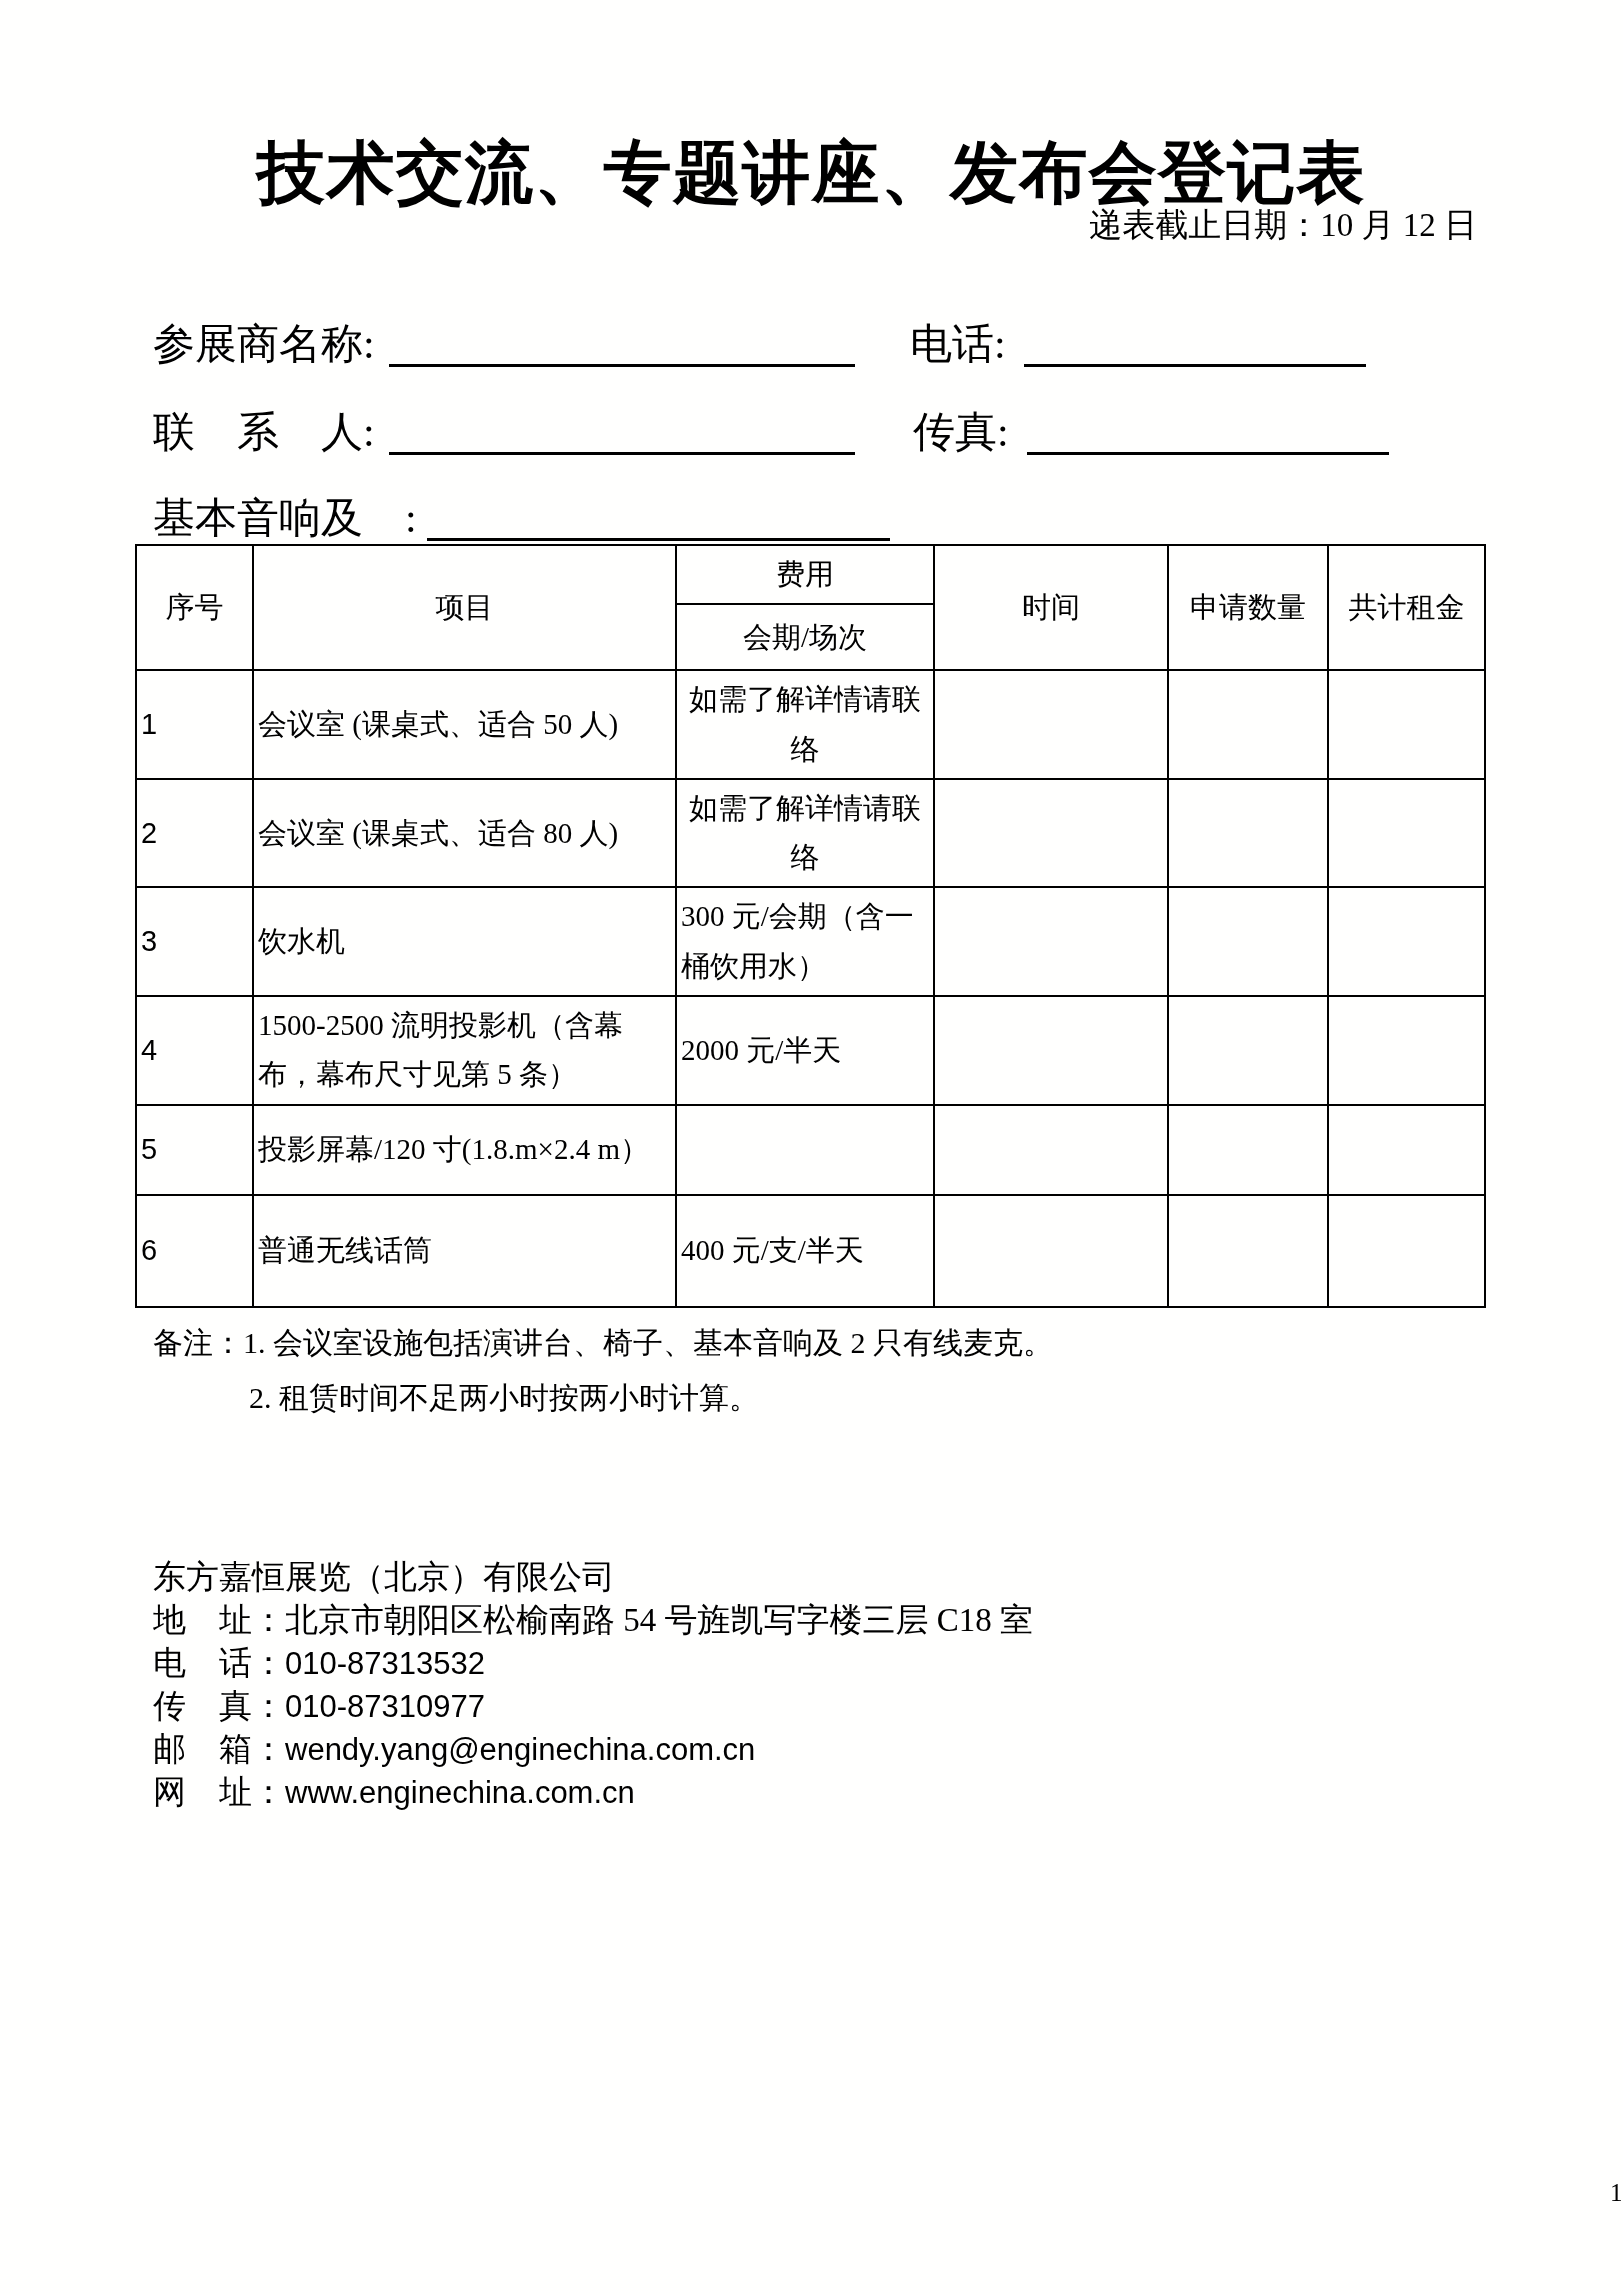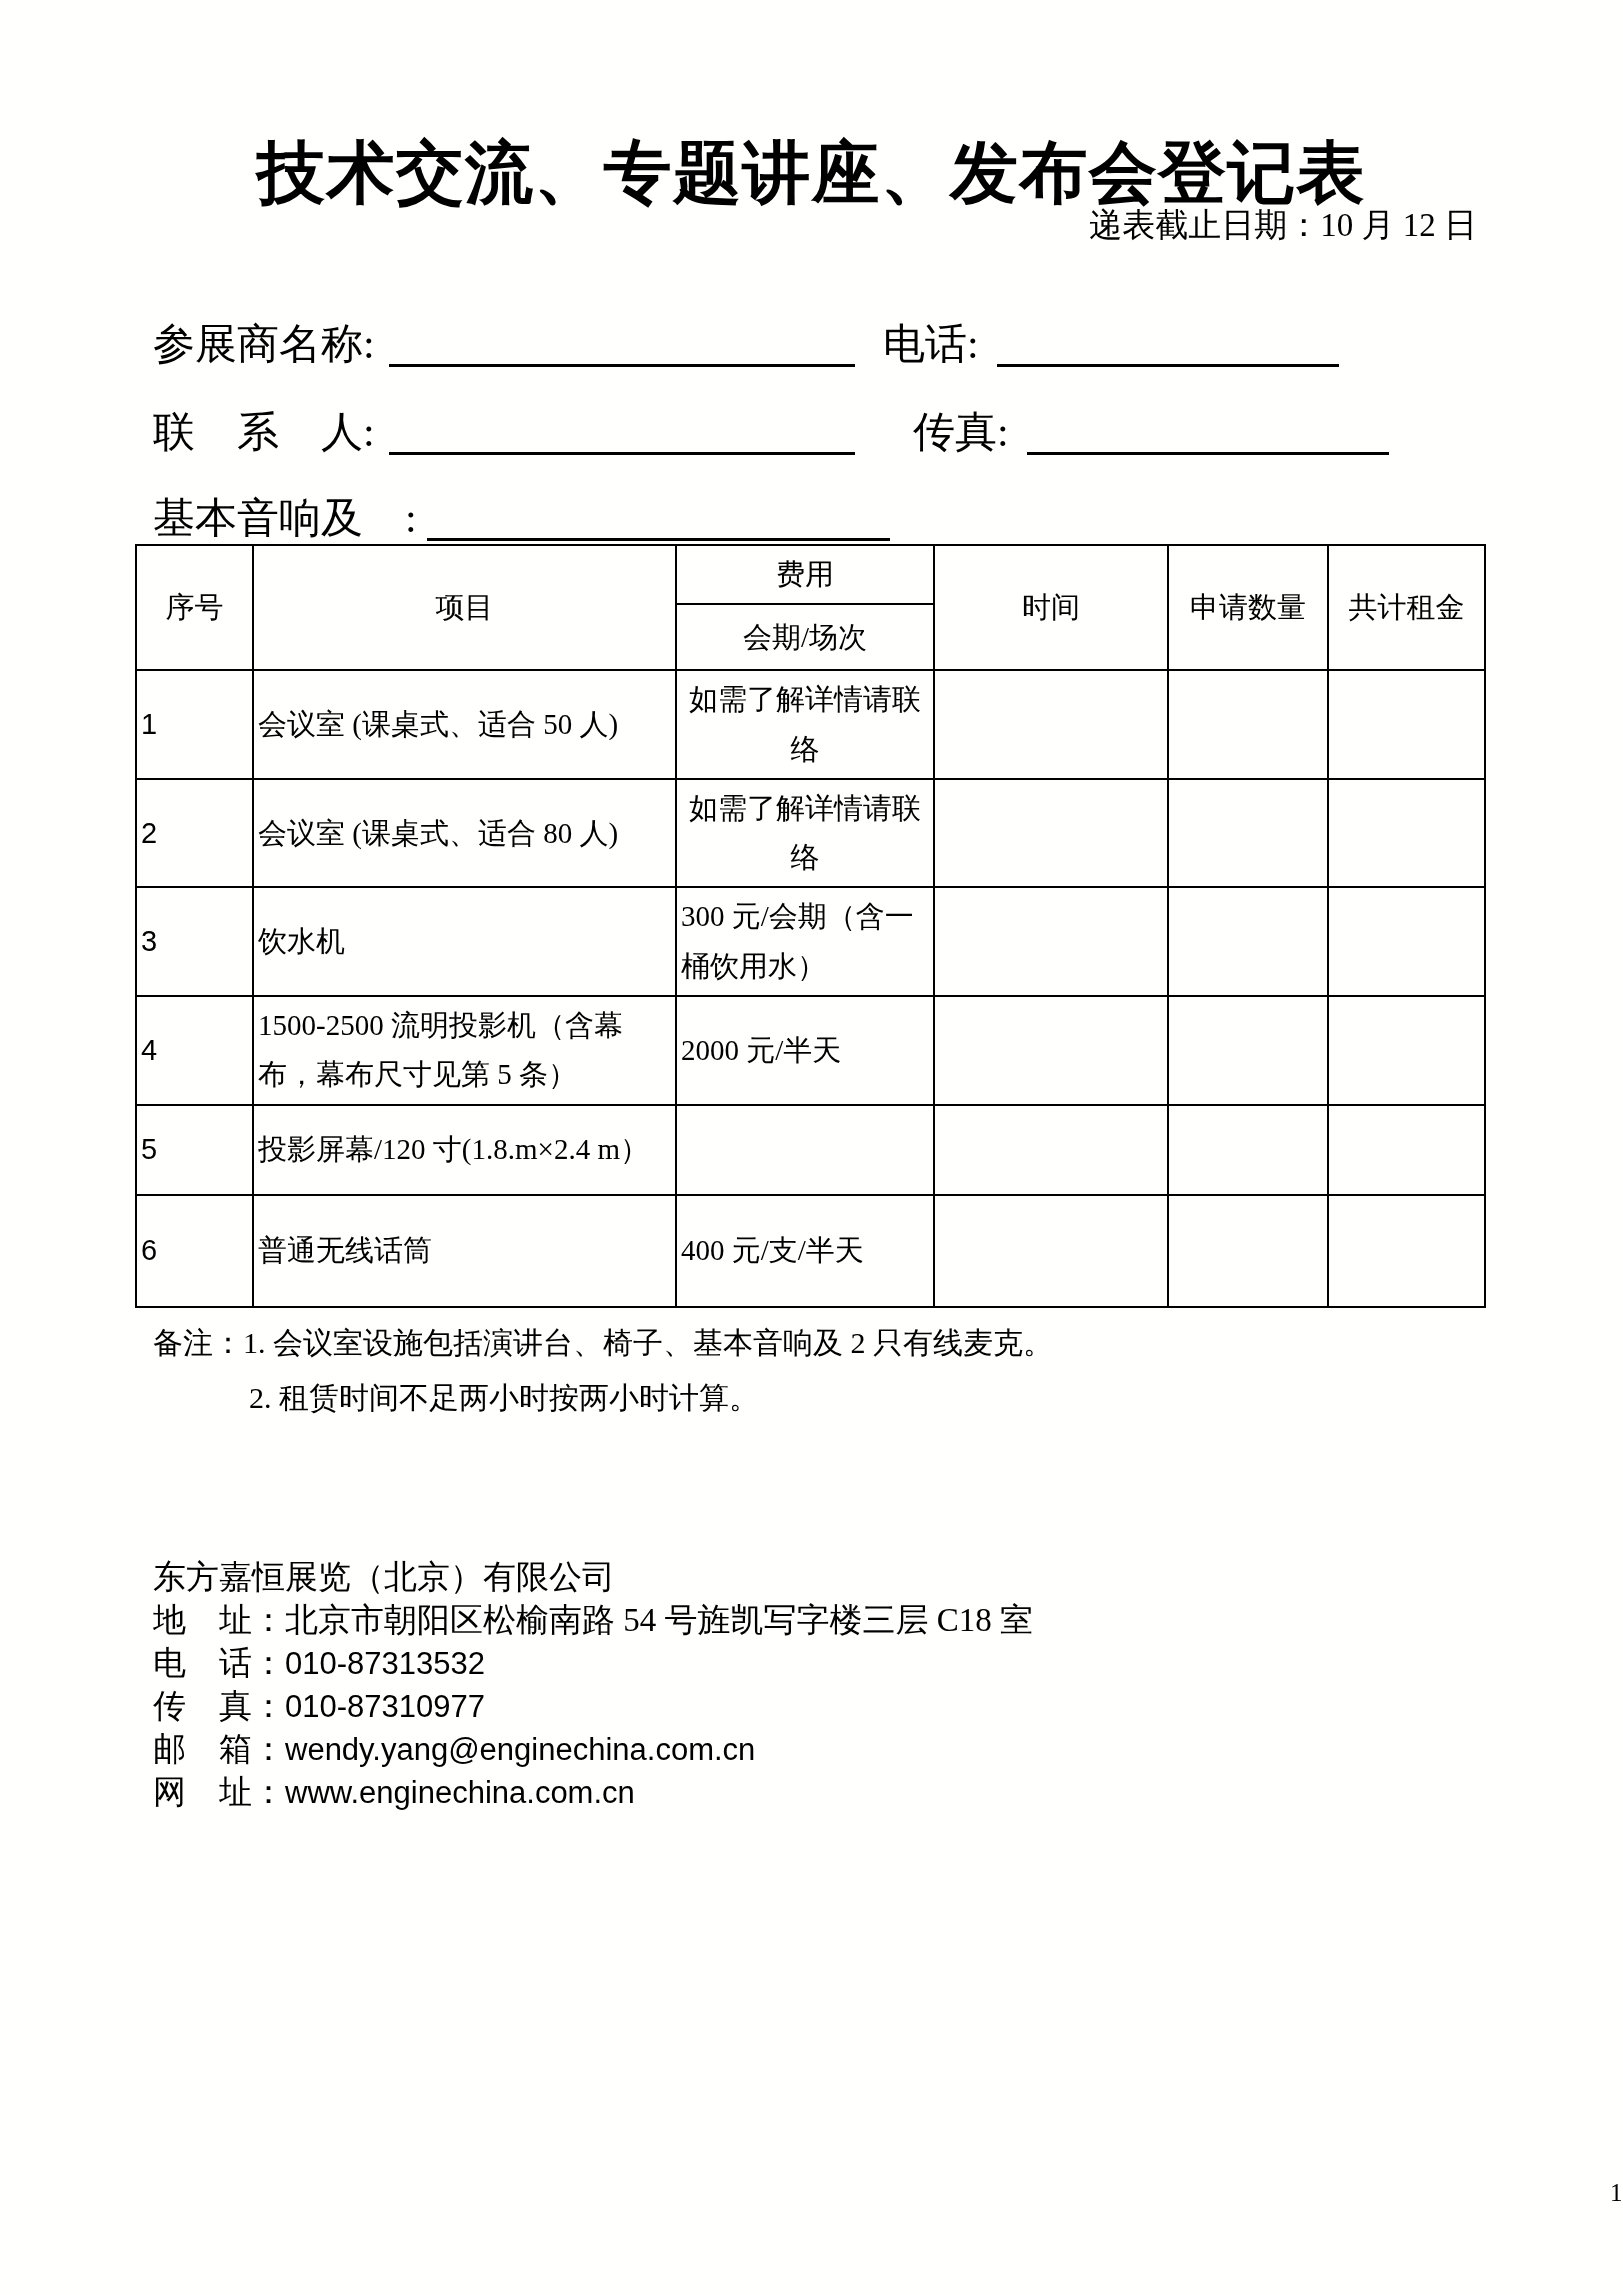--- a/index.html
+++ b/index.html
@@ -63,21 +63,21 @@
 
 <div class="page">
 
   <div class="title">技术交流、专题讲座、发布会登记表</div>
   <div class="deadline">递表截止日期：10 月 12 日</div>
 
   <div class="form-row" style="left:153px;top:329px;">
     <span class="lbl">参展商名称:</span>
     <span class="blank" style="width:466px;margin-left:14.4px;"></span>
   </div>
-  <div class="form-row" style="left:883px;top:329px;">
+  <div class="form-row" style="left:910px;top:329px;">
     <span class="lbl">电话:</span>
     <span class="blank" style="width:342px;margin-left:18.3px;"></span>
   </div>
 
   <div class="form-row" style="left:153px;top:417px;">
     <span class="lbl">联　系　人:</span>
     <span class="blank" style="width:466px;margin-left:14.4px;"></span>
   </div>
   <div class="form-row" style="left:913px;top:417px;">
     <span class="lbl">传真:</span>

